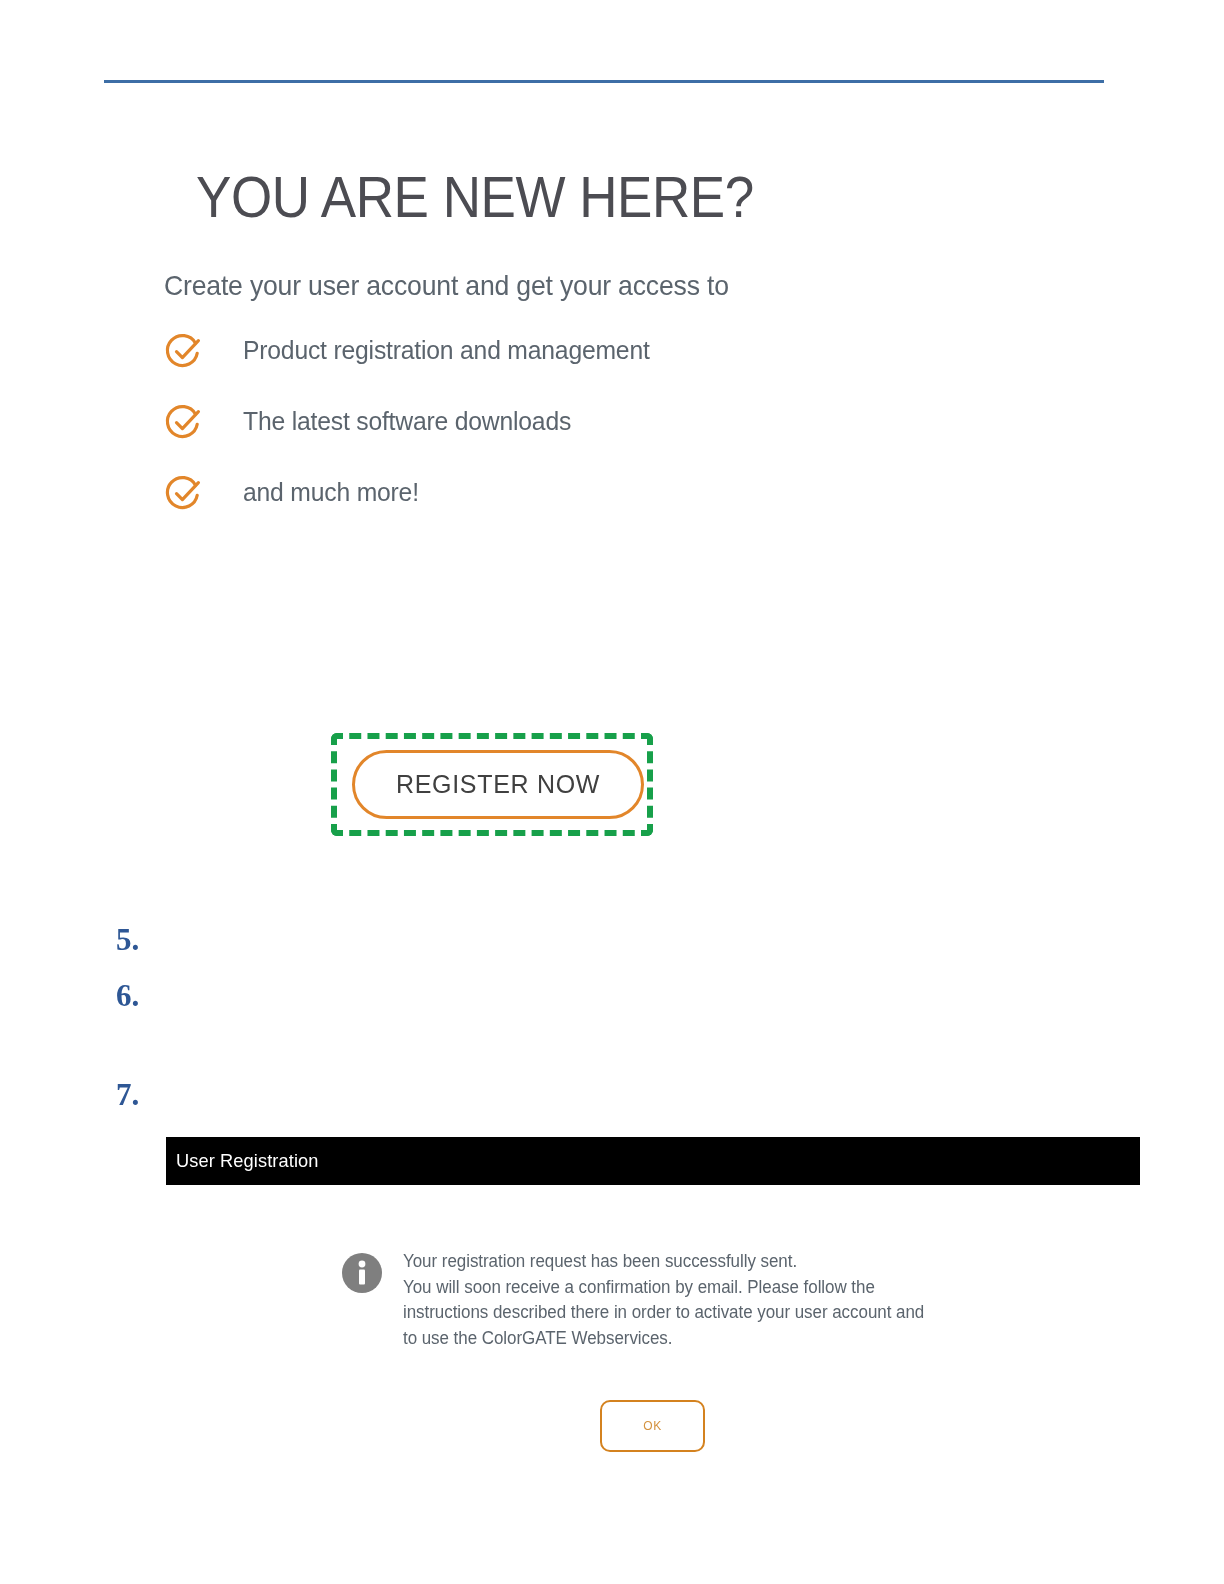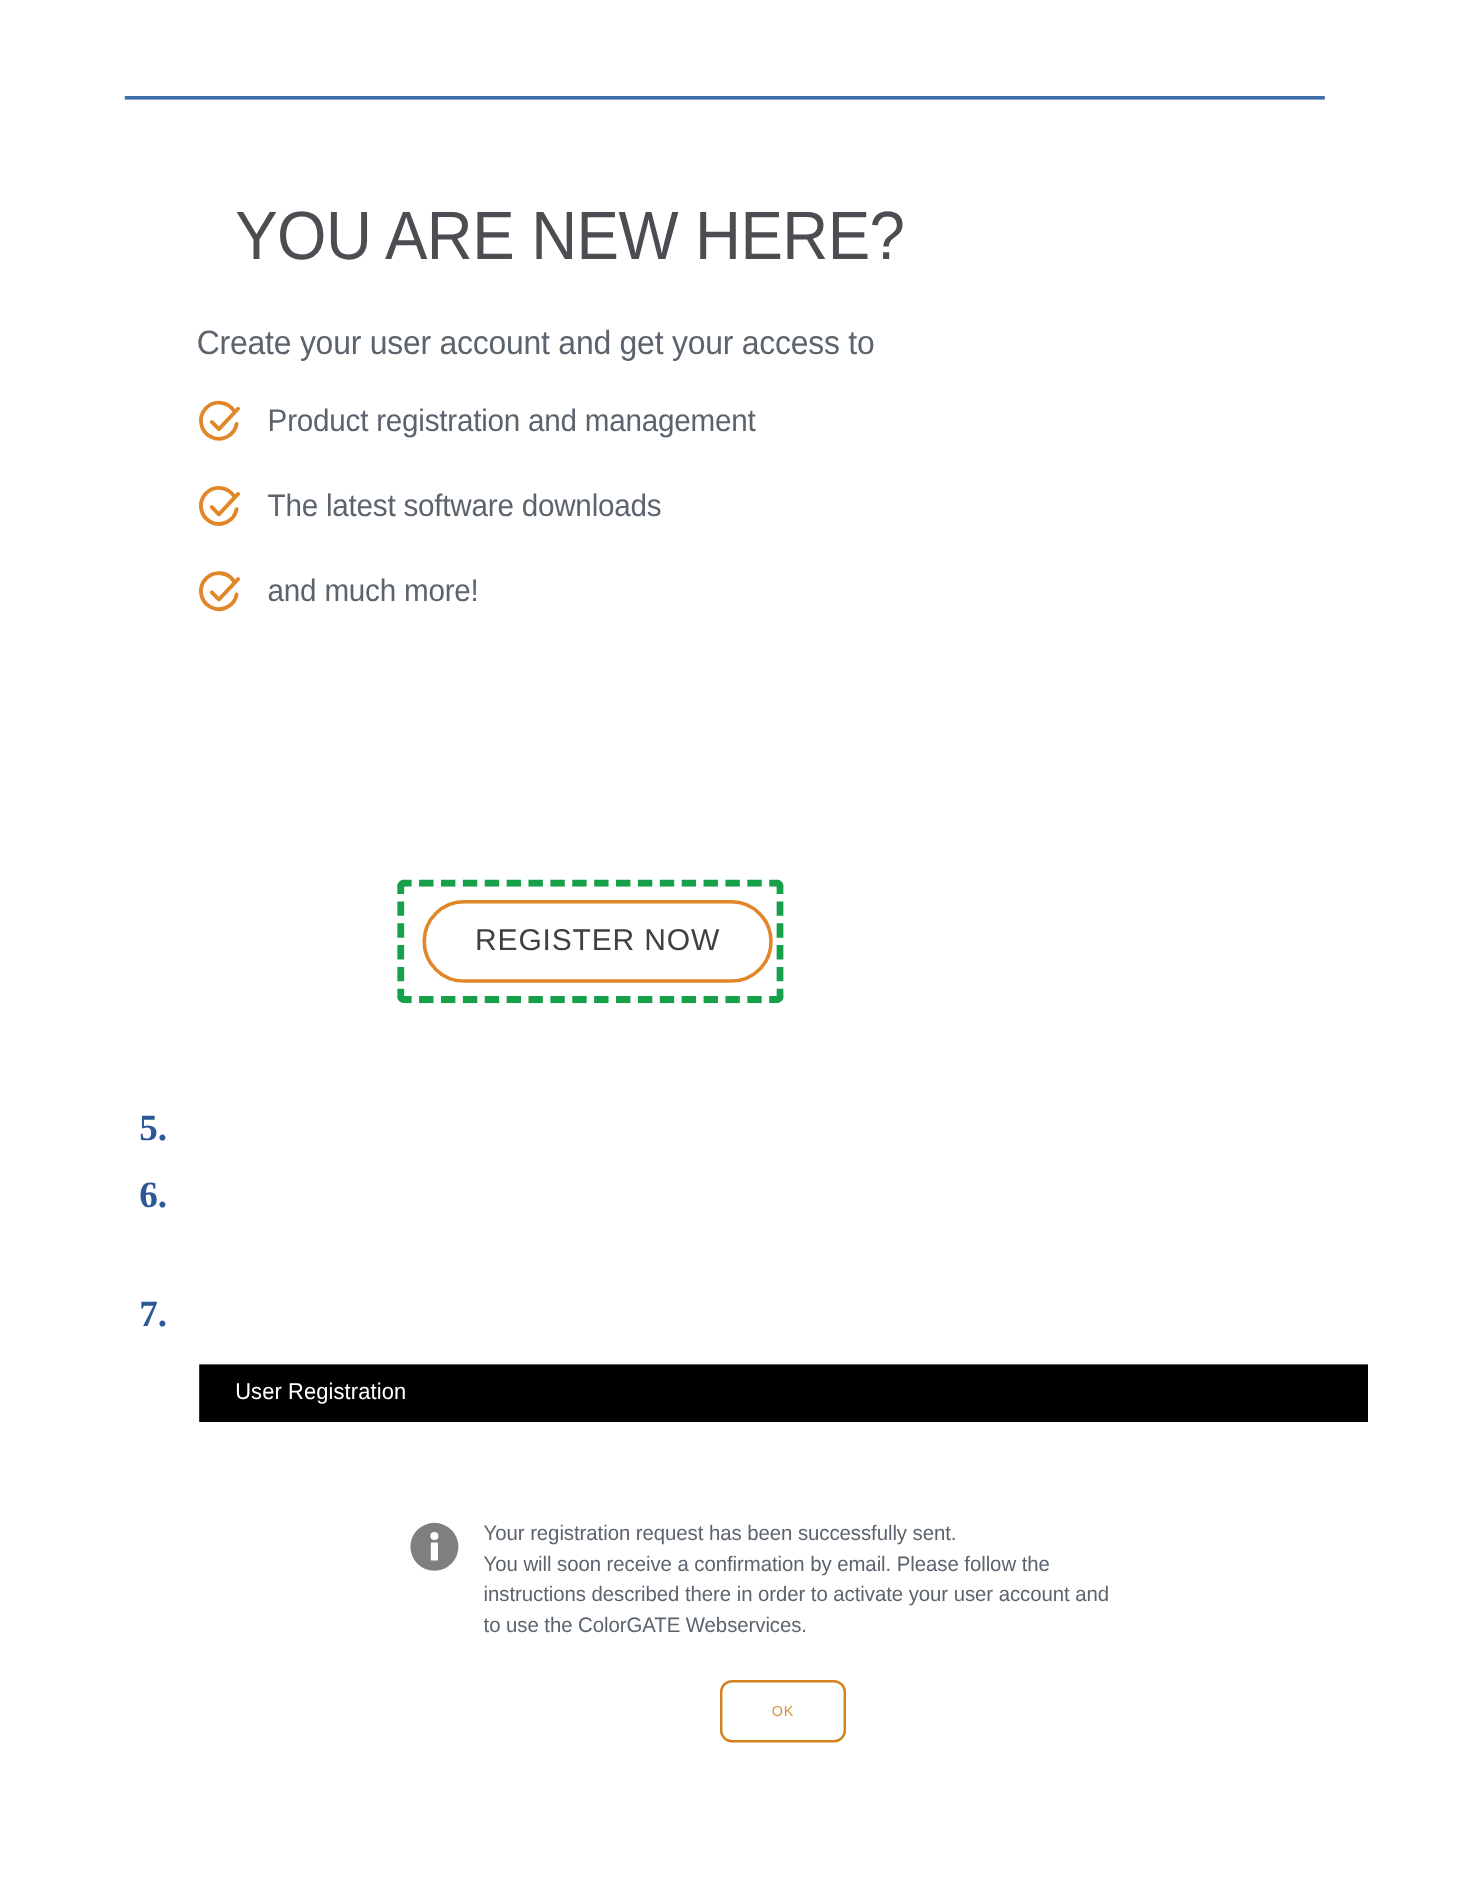--- a/index.html
+++ b/index.html
@@ -62,20 +62,21 @@
   .benefits {
     position: absolute;
     left: 164px;
     top: 205px;
     width: 800px;
   }
   .benefit-row {
     display: flex;
     align-items: center;
     height: 71px;
+    gap: 20px;
   }
   .check-icon {
     width: 40px;
     height: 40px;
     flex: 0 0 40px;
     display: block;
     margin-right: 19px;
   }
   .benefit-label {
     font-size: 26px;
@@ -136,40 +137,40 @@
     left: 166px;
     top: 1137px;
     width: 974px;
     background: #ffffff;
   }
   .dialog-titlebar {
     height: 48px;
     background: #000000;
     display: flex;
     align-items: center;
-    padding-left: 30px;
+    padding-left: 10px;
     box-sizing: border-box;
   }
   .dialog-title {
     color: #ffffff;
     font-size: 19px;
     letter-spacing: 0.1px;
     font-family: "Liberation Sans Narrow", "Liberation Sans", sans-serif;
     transform: scaleX(0.96);
     transform-origin: left center;
   }
   .dialog-body {
     padding: 0;
     position: relative;
     height: 220px;
   }
   .dialog-msg-row {
     position: absolute;
     left: 175px;
-    top: 80px;
+    top: 64px;
     display: flex;
     align-items: flex-start;
   }
   .info-icon {
     width: 42px;
     height: 42px;
     flex: 0 0 42px;
     margin-right: 20px;
     margin-top: 3px;
     display: block;

